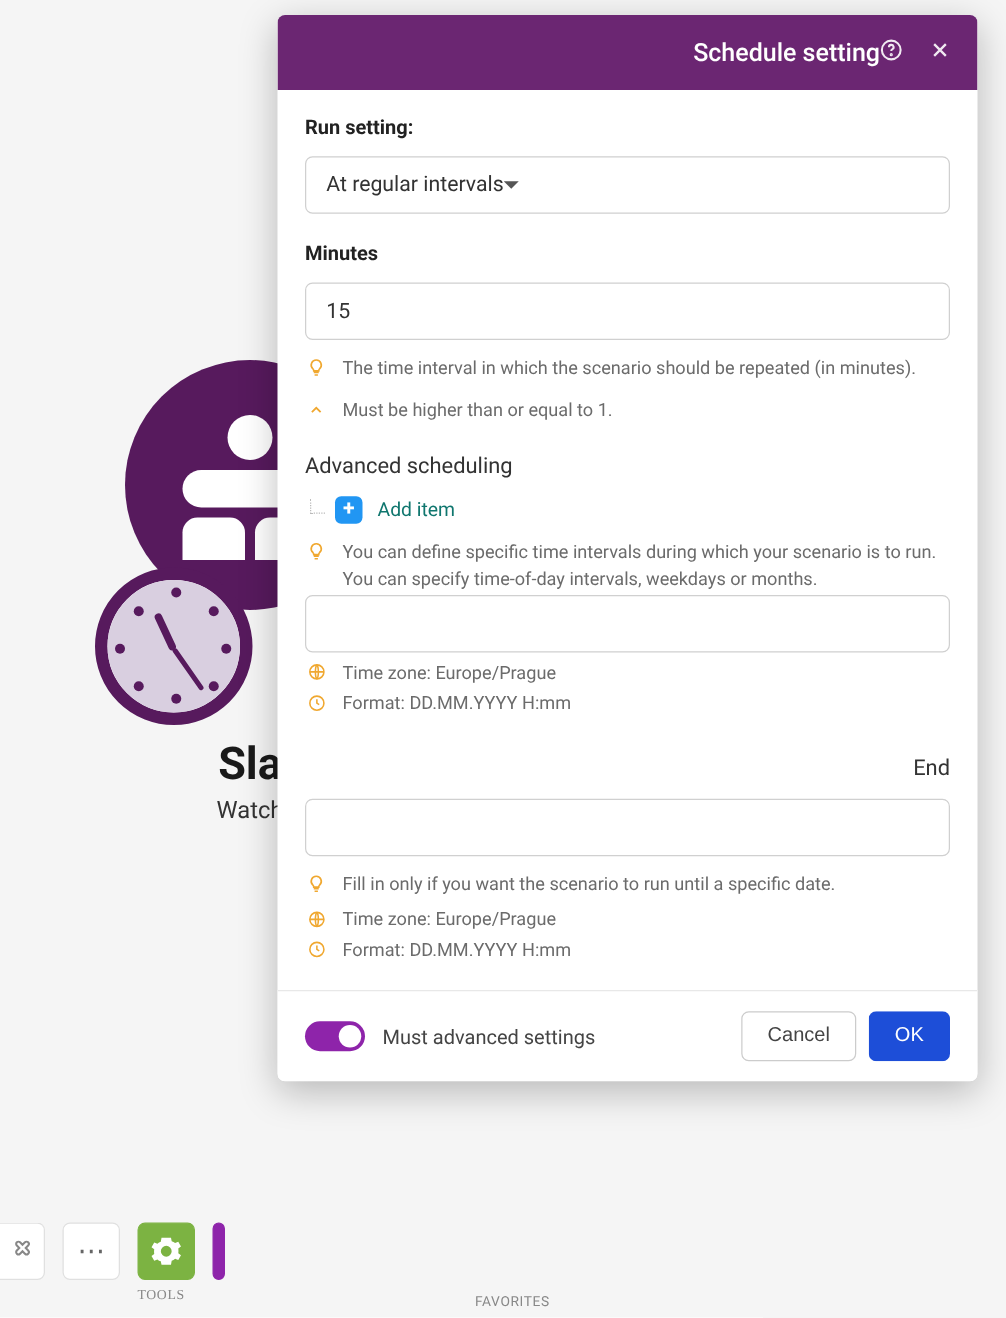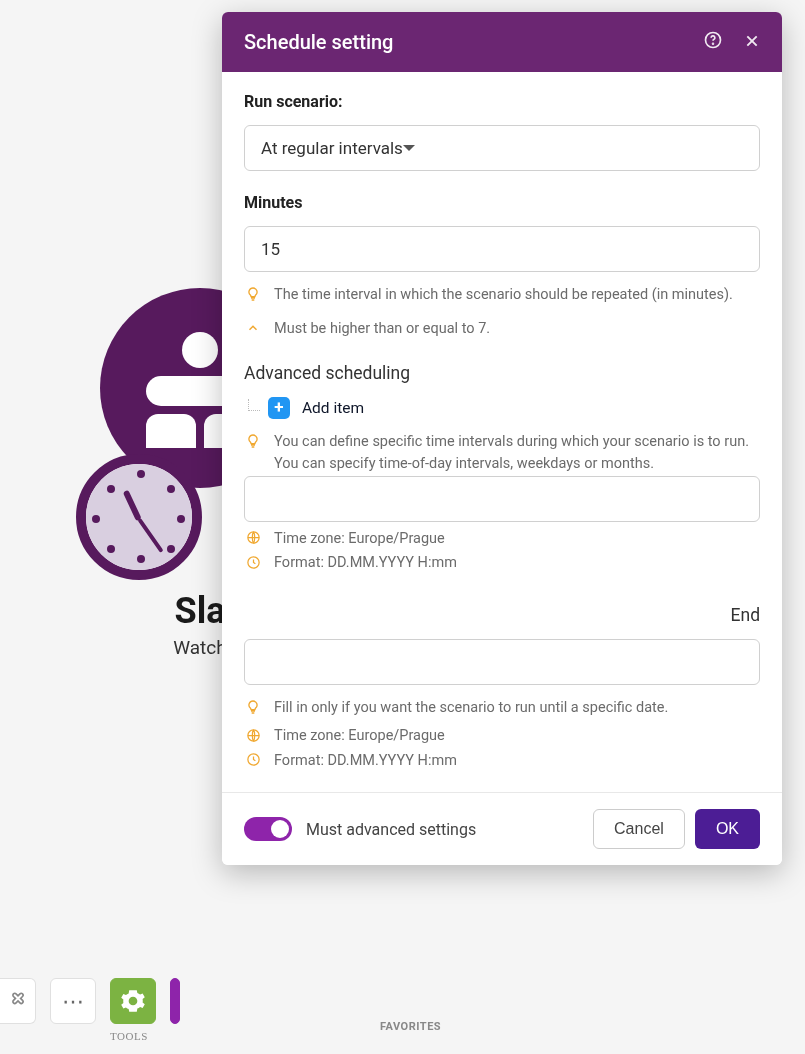--- a/index.html
+++ b/index.html
@@ -198,21 +198,21 @@
     display: flex;
     flex-direction: column;
     overflow: hidden;
   }
   .modal-header {
     background: #6b2672;
     color: #fff;
     padding: 18px 22px;
     display: flex;
     align-items: center;
-    justify-content: space-between;
+    justify-content: flex-end;
   }
   .modal-header h1 {
     font-size: 20px;
     font-weight: 500;
   }
   .modal-header-actions {
     display: flex;
     gap: 22px;
     align-items: center;
   }
@@ -317,21 +317,21 @@
     display: flex;
     align-items: center;
     justify-content: center;
     font-size: 17px;
     font-weight: 700;
     line-height: 1;
     cursor: pointer;
   }
   .add-item-label {
     font-size: 15.5px;
-    color: #0f172a;
+    color: #0f766e;
     cursor: pointer;
   }
 
   .modal-footer {
     border-top: 1px solid #e8e8e8;
     padding: 16px 22px;
     display: flex;
     align-items: center;
     justify-content: space-between;
     background: #fff;
@@ -372,32 +372,31 @@
     font-size: 16px;
     cursor: pointer;
     border: 1px solid transparent;
   }
   .btn-secondary {
     background: #fff;
     border-color: #ccc;
     color: #444;
   }
   .btn-primary {
-    background: #4c1d95;
+    background: #1d4ed8;
     color: #fff;
   }
 
   .favorites-caption {
     position: absolute;
-    bottom: 21px;
+    bottom: 6px;
     left: 380px;
     font-size: 11px;
     letter-spacing: 0.5px;
     color: #888;
-    font-weight: bold;
   }
 </style>
 </head>
 <body>
 
 <div class="module-circle">
   <div class="module-inner">
     <div class="head"></div>
     <div class="bar1"></div>
     <div class="bar2"></div>
@@ -459,21 +458,21 @@
         <svg width="16" height="16" viewBox="0 0 24 24" stroke="#fff" stroke-width="2.8">
           <path d="M5 5l14 14M19 5L5 19"></path>
         </svg>
       </span>
     </div>
   </div>
 
   <div class="modal-body">
 
     <div class="field-group">
-      <label class="field-label">Run scenario:</label>
+      <label class="field-label">Run setting:</label>
       <div class="select-box">
         <span>At regular intervals</span>
         <span class="select-caret"></span>
       </div>
     </div>
 
     <div class="field-group">
       <label class="field-label">Minutes</label>
       <input class="text-input" type="text" value="15" style="">
       <div class="hint-row">
@@ -483,21 +482,21 @@
             </svg>
         </span>
         <span class="hint-text">The time interval in which the scenario should be repeated (in minutes).</span>
       </div>
       <div class="hint-row">
         <span class="hint-icon">
           <svg width="14" height="14" viewBox="0 0 24 24" fill="none" stroke="#f0a830" stroke-width="2.5">
               <path d="M6 15l6-6 6 6"></path>
             </svg>
         </span>
-        <span class="hint-text">Must be higher than or equal to 7.</span>
+        <span class="hint-text">Must be higher than or equal to 1.</span>
       </div>
     </div>
 
     <div class="section-title">Advanced scheduling</div>
     <div class="add-item-row">
       <span class="tree-dash"></span>
       <span class="plus-badge">+</span>
       <span class="add-item-label">Add item</span>
     </div>
     <div class="hint-row">

